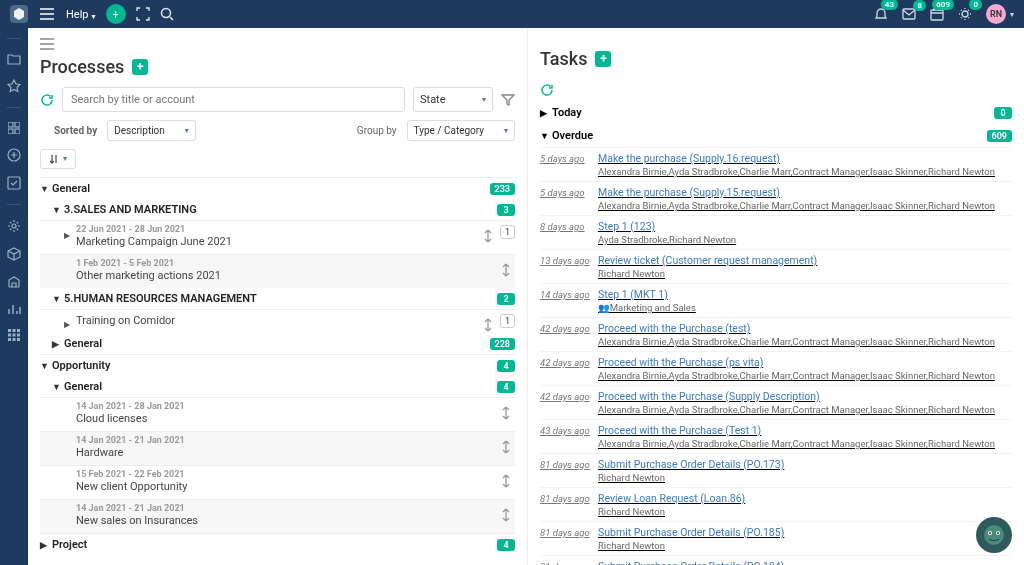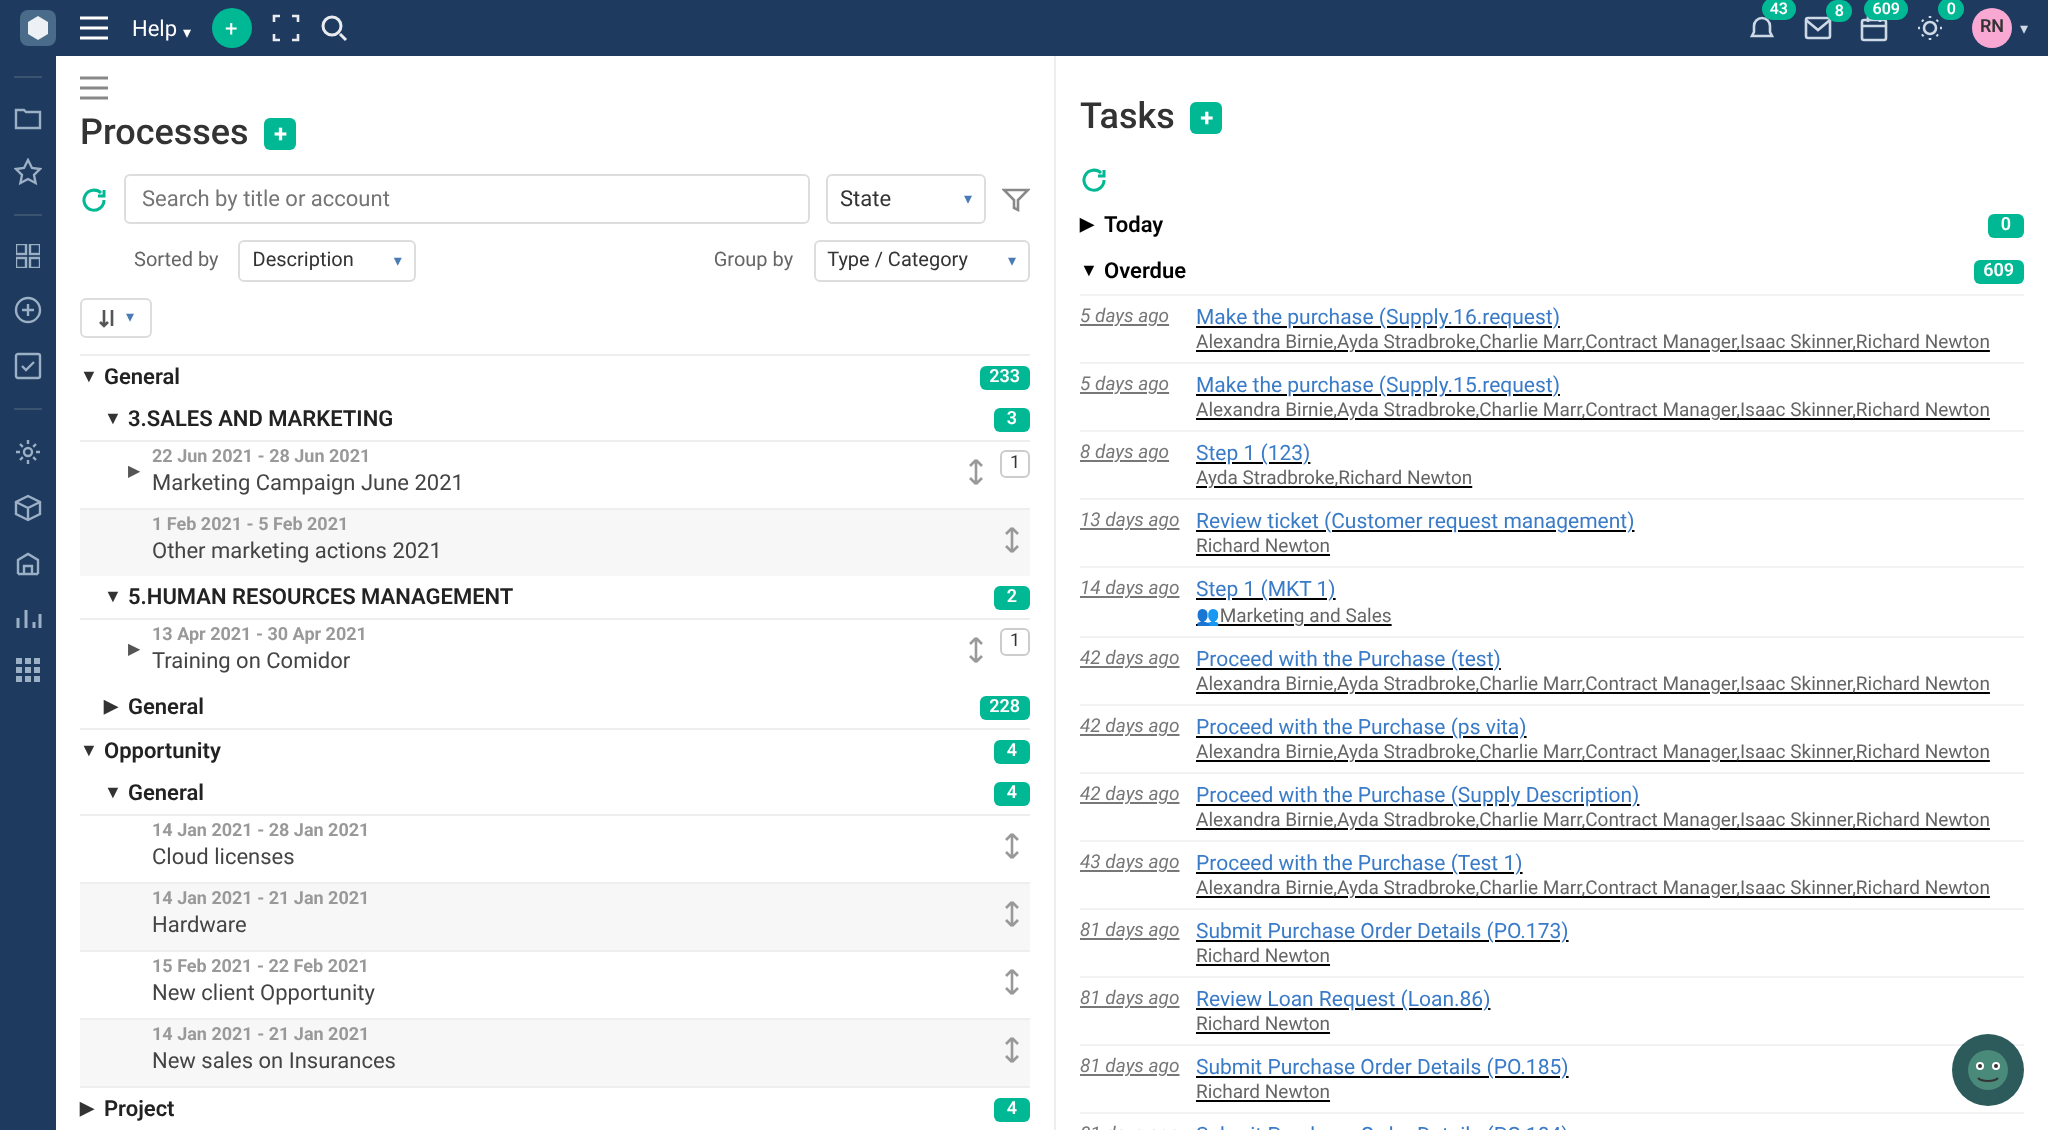--- a/index.html
+++ b/index.html
@@ -226,21 +226,21 @@
               <span>State</span>
               <span class="chev" style="color:#4a7bb5;font-size:8px;">▾</span>
             </div>
           <span class="filter-ic">
             <svg width="14" height="14" fill="none" stroke="#888" stroke-width="1.3">
                 <path d="M1 2h12l-5 5v5l-2-1V7z"></path>
               </svg>
           </span>
         </div>
         <div class="controls-row">
-          <span style="margin-left:27px;">Sorted by</span>
+          <span style="margin-left:14px;font-weight:bold;">Sorted by</span>
           <div class="dd">
               <span>Description</span>
               <span class="chev">▾</span>
             </div>
           <span style="flex:1"></span>
           <span>Group by</span>
           <div class="dd">
               <span>Type / Category</span>
               <span class="chev">▾</span>
             </div>
@@ -284,21 +284,20 @@
                 </svg>
               </span>
             </div>
             <div class="tree-row group" style="padding-left: 12px;">
               <span class="caret">▼</span>
               <span class="label">5.HUMAN RESOURCES MANAGEMENT</span>
               <span class="badge-g">2</span>
             </div>
             <div class="item" style="padding-left: 36px;">
               <span class="caret" style="position:absolute;left:24px;top:10px;font-size:8px;">▶</span>
-              <div class="dates">13 Apr 2021   -   30 Apr 2021</div>
               <div class="name">Training on Comidor</div>
               <span class="count-box">1</span>
               <span class="arrows with-count">
                 <svg width="10" height="14" fill="none" stroke="#999" stroke-width="1.3">
                   <path d="M5 1l3 3M5 1L2 4M5 1v12M5 13l3-3M5 13l-3-3"></path>
                 </svg>
               </span>
             </div>
             <div class="tree-row group" style="padding-left: 12px;">
               <span class="caret">▶</span>

